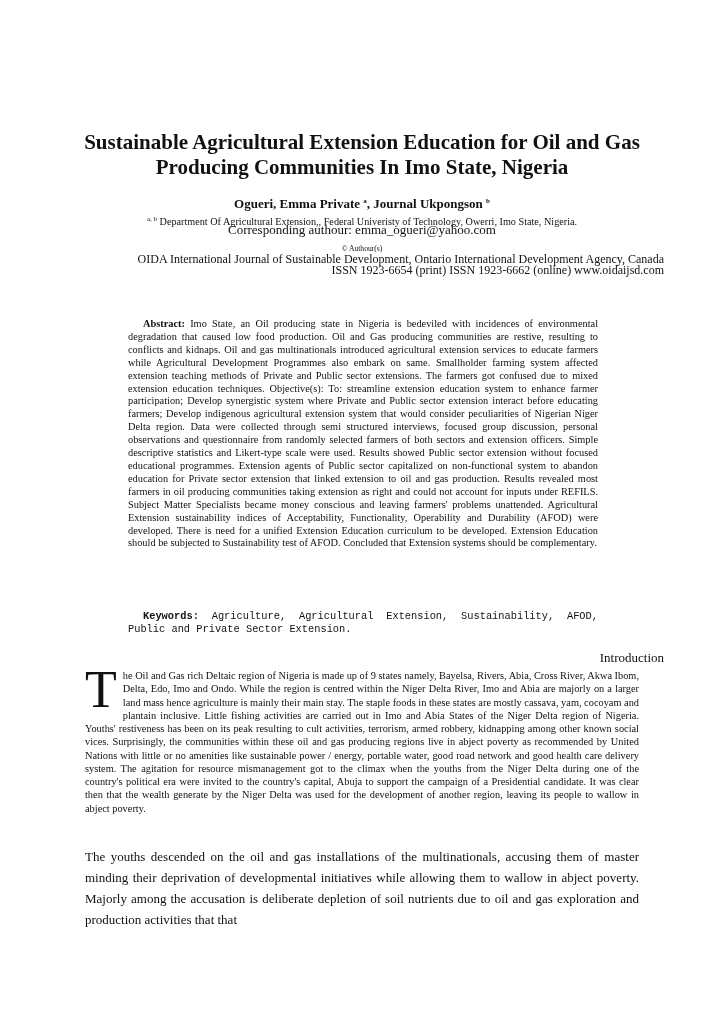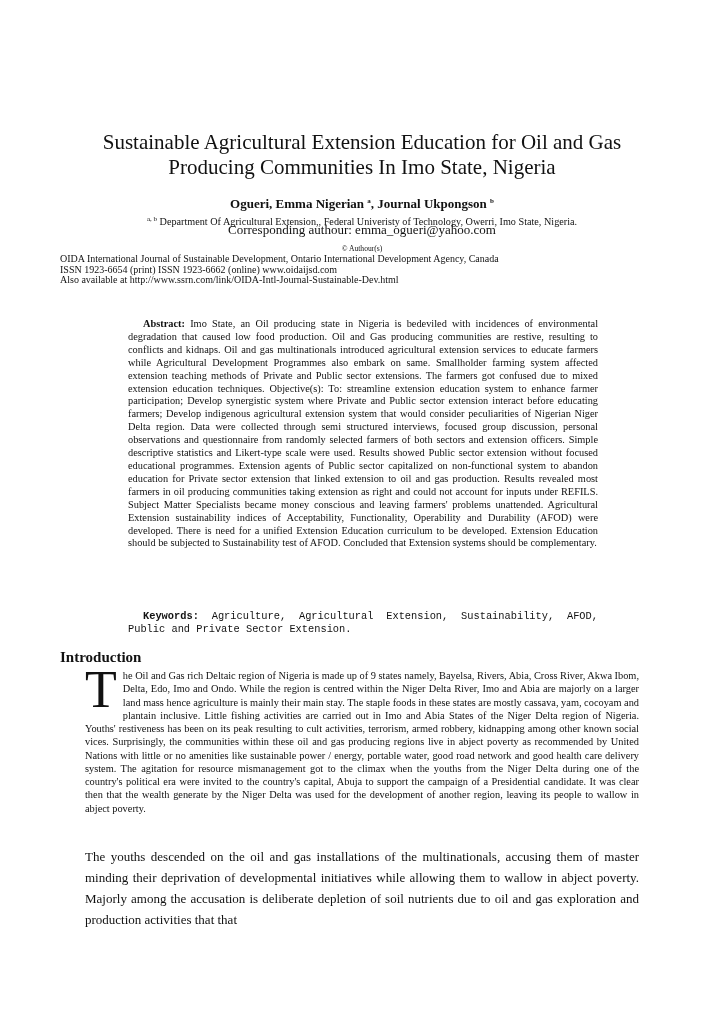--- a/index.html
+++ b/index.html
@@ -1,68 +1,67 @@
 <!DOCTYPE html>
 <html><head>
 <meta charset="utf-8">
 <style>
   html, body { margin: 0; padding: 0; background: #ffffff; }
   body { width: 724px; height: 1024px; position: relative; overflow: hidden;
          font-family: "Liberation Serif", "DejaVu Serif", serif; color: #111; }
   .title { position: absolute; left: 60px; width: 604px; top: 130px; text-align: center;
-           font-weight: normal; font-size: 21px; line-height: 25px; }
+           font-weight: bold; font-size: 21px; line-height: 25px; }
   .authors { position: absolute; left: 60px; width: 604px; top: 193px; text-align: center;
              font-weight: bold; font-size: 13px; line-height: 16px; }
   .affil { position: absolute; left: 60px; width: 604px; top: 210px; text-align: center;
            font-size: 10.2px; line-height: 18px; }
   .corr { position: absolute; left: 60px; width: 604px; top: 223px; text-align: center;
           font-size: 13px; line-height: 13px; }
   .copyright { position: absolute; left: 60px; width: 604px; top: 244px; text-align: center;
                font-size: 7.6px; line-height: 10.5px; }
-  .journal { position: absolute; left: 60px; width: 604px; top: 254px; text-align: left;
-             font-size: 10px; line-height: 10.5px; }
+  .journal { position: absolute; left: 60px; width: 604px; top: 254px; text-align: right;
+             font-size: 12px; line-height: 10.5px; }
   .abstract { position: absolute; left: 128px; width: 470px; top: 318px;
               font-size: 10.35px; line-height: 12.9px; text-align: justify; }
   .keywords { position: absolute; left: 128px; width: 470px; top: 610px;
               font-size: 10.35px; line-height: 12.9px; text-align: justify; font-family: Liberation Mono, monospace; }
   b.lbl { font-weight: bold; margin-left: 15px; }
-  .intro-head { position: absolute; left: 60px; width: 604px; top: 651px; text-align: left;
-                font-weight: bold; font-size: 15px; line-height: 13px; }
+  .intro-head { position: absolute; left: 60px; width: 604px; top: 651px; text-align: right;
+                font-weight: normal; font-size: 13px; line-height: 13px; }
   .intro { position: absolute; left: 85px; width: 554px; top: 669px;
            font-size: 10.35px; line-height: 13.25px; text-align: justify; }
   .dropcap { float: left; font-size: 52px; line-height: 40px; margin: 1px 6px 0 0;
              font-family: "Liberation Serif", serif; }
   .para2 { position: absolute; left: 85px; width: 554px; top: 846px;
            font-size: 13px; line-height: 21px; text-align: justify; }
   sup { font-size: 7px; }
 </style>
 </head>
 <body>
 
 <div class="title">Sustainable Agricultural Extension Education for Oil and Gas Producing Communities In Imo State, Nigeria</div>
 
 <div class="authors">
-  <span>Ogueri, Emma Nigerian</span>
+  <span>Ogueri, Emma Private</span>
   <sup>a</sup><span>, </span>
   <span>Journal Ukpongson</span>
   <sup>b</sup>
 </div>
 
 <div class="affil">
   <sup>a, b</sup>
   <span>Department Of Agricultural Extension,, Federal Univeristy of Technology, Owerri, Imo State, Nigeria.</span>
 </div>
 
 <div class="corr">Corresponding authour: emma_ogueri@yahoo.com</div>
 
 <div class="copyright">© Authour(s)</div>
 <div class="journal">
   <div>OIDA International Journal of Sustainable Development, Ontario International Development Agency, Canada</div>
   <div>ISSN 1923-6654 (print) ISSN 1923-6662 (online) www.oidaijsd.com</div>
-  <div>Also available at http://www.ssrn.com/link/OIDA-Intl-Journal-Sustainable-Dev.html</div>
 </div>
 
 <div class="abstract">
   <b class="lbl">Abstract:</b>
   <span>Imo State, an Oil producing state in Nigeria is bedeviled with incidences of environmental degradation that caused low food production. Oil and Gas producing communities are restive, resulting to conflicts and kidnaps. Oil and gas multinationals introduced agricultural extension services to educate farmers while Agricultural Development Programmes also embark on same. Smallholder farming system affected extension teaching methods of Private and Public sector extensions. The farmers got confused due to mixed extension education techniques. Objective(s): To: streamline extension education system to enhance farmer participation; Develop synergistic system where Private and Public sector extension interact before educating farmers; Develop indigenous agricultural extension system that would consider peculiarities of Nigerian Niger Delta region. Data were collected through semi structured interviews, focused group discussion, personal observations and questionnaire from randomly selected farmers of both sectors and extension officers. Simple descriptive statistics and Likert-type scale were used. Results showed Public sector extension without focused educational programmes. Extension agents of Public sector capitalized on non-functional system to abandon education for Private sector extension that linked extension to oil and gas production. Results revealed most farmers in oil producing communities taking extension as right and could not account for inputs under REFILS. Subject Matter Specialists became money conscious and leaving farmers' problems unattended. Agricultural Extension sustainability indices of Acceptability, Functionality, Operability and Durability (AFOD) were developed. There is need for a unified Extension Education curriculum to be developed. Extension Education should be subjected to Sustainability test of AFOD. Concluded that Extension systems should be complementary.</span>
 </div>
 
 <div class="keywords">
   <b class="lbl">Keywords:</b>
   <span>Agriculture, Agricultural Extension, Sustainability, AFOD, Public and Private Sector Extension.</span>

